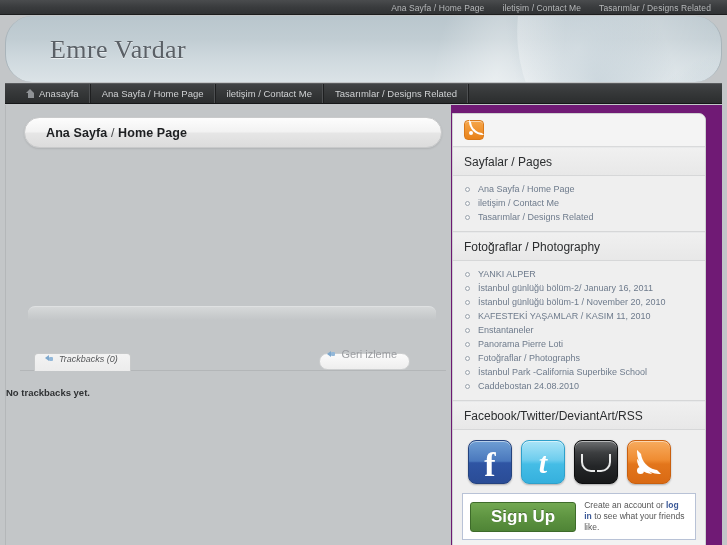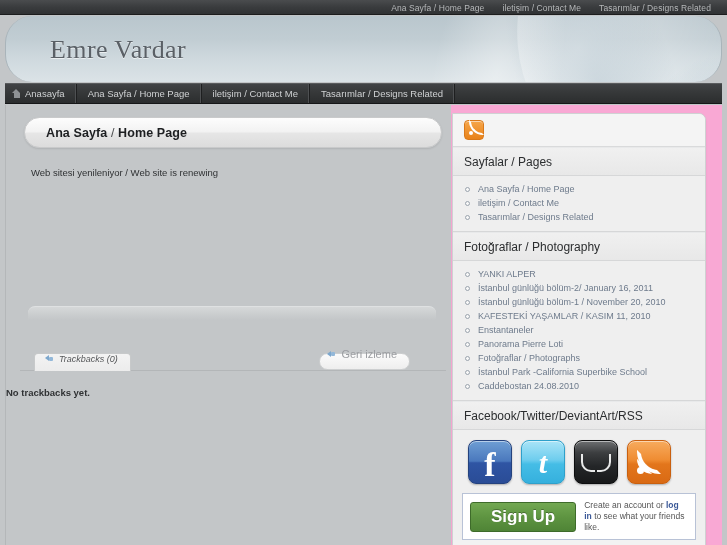--- a/index.html
+++ b/index.html
@@ -102,21 +102,21 @@
     display: flex; align-items: center; gap: 4px;
     padding: 0 11px;
     color: #cfd1d3;
     font-size: 9.5px;
     white-space: nowrap;
     border-right: 1px solid #1e1f20;
     box-shadow: inset -1px 0 0 #4e5052;
     cursor: pointer;
     text-decoration: none;
   }
-  .nav-item:first-child { padding-left: 7px; }
+  .nav-item:first-child { padding-left: 21px; }
   .home-icon {
     display: inline-block;
     width: 9px; height: 9px;
     position: relative;
   }
   .home-icon::before {
     content: "";
     position: absolute; left: 0; top: 0;
     border-left: 4.5px solid transparent;
     border-right: 4.5px solid transparent;
@@ -137,21 +137,21 @@
   }
   .col-main {
     position: relative;
     width: 446px;
     background: #c3c6c8;
     border-left: 1px solid #b4b7b9;
   }
   .col-side {
     position: relative;
     width: 271px;
-    background: #f9a8d4;
+    background: #701a75;
   }
 
   
   .post-title-bar {
     position: absolute;
     left: 18px; top: 12px;
     width: 418px; height: 31px;
     background: linear-gradient(to bottom, #fdfdfd 0%, #f2f2f2 48%, #e6e6e6 52%, #dcdcdc 100%);
     border: 1px solid #c9cacb;
     border-radius: 16px;
@@ -462,21 +462,20 @@
   </div>
 
   <div class="content">
 
     <div class="col-main">
 
       <div class="post-title-bar">
         <div class="post-title"><span>Ana Sayfa</span><span class="sep"> / </span><span>Home Page</span></div>
       </div>
 
-      <div class="post-body">Web sitesi yenileniyor / Web site is renewing</div>
 
       <div class="post-footer-bar"></div>
 
       <div class="tabs-row">
         <div class="tab">
           <span class="arrow-left"></span>
           <span>Trackbacks (0)</span>
         </div>
         <div class="pill-btn">
           <span class="arrow-left"></span>

